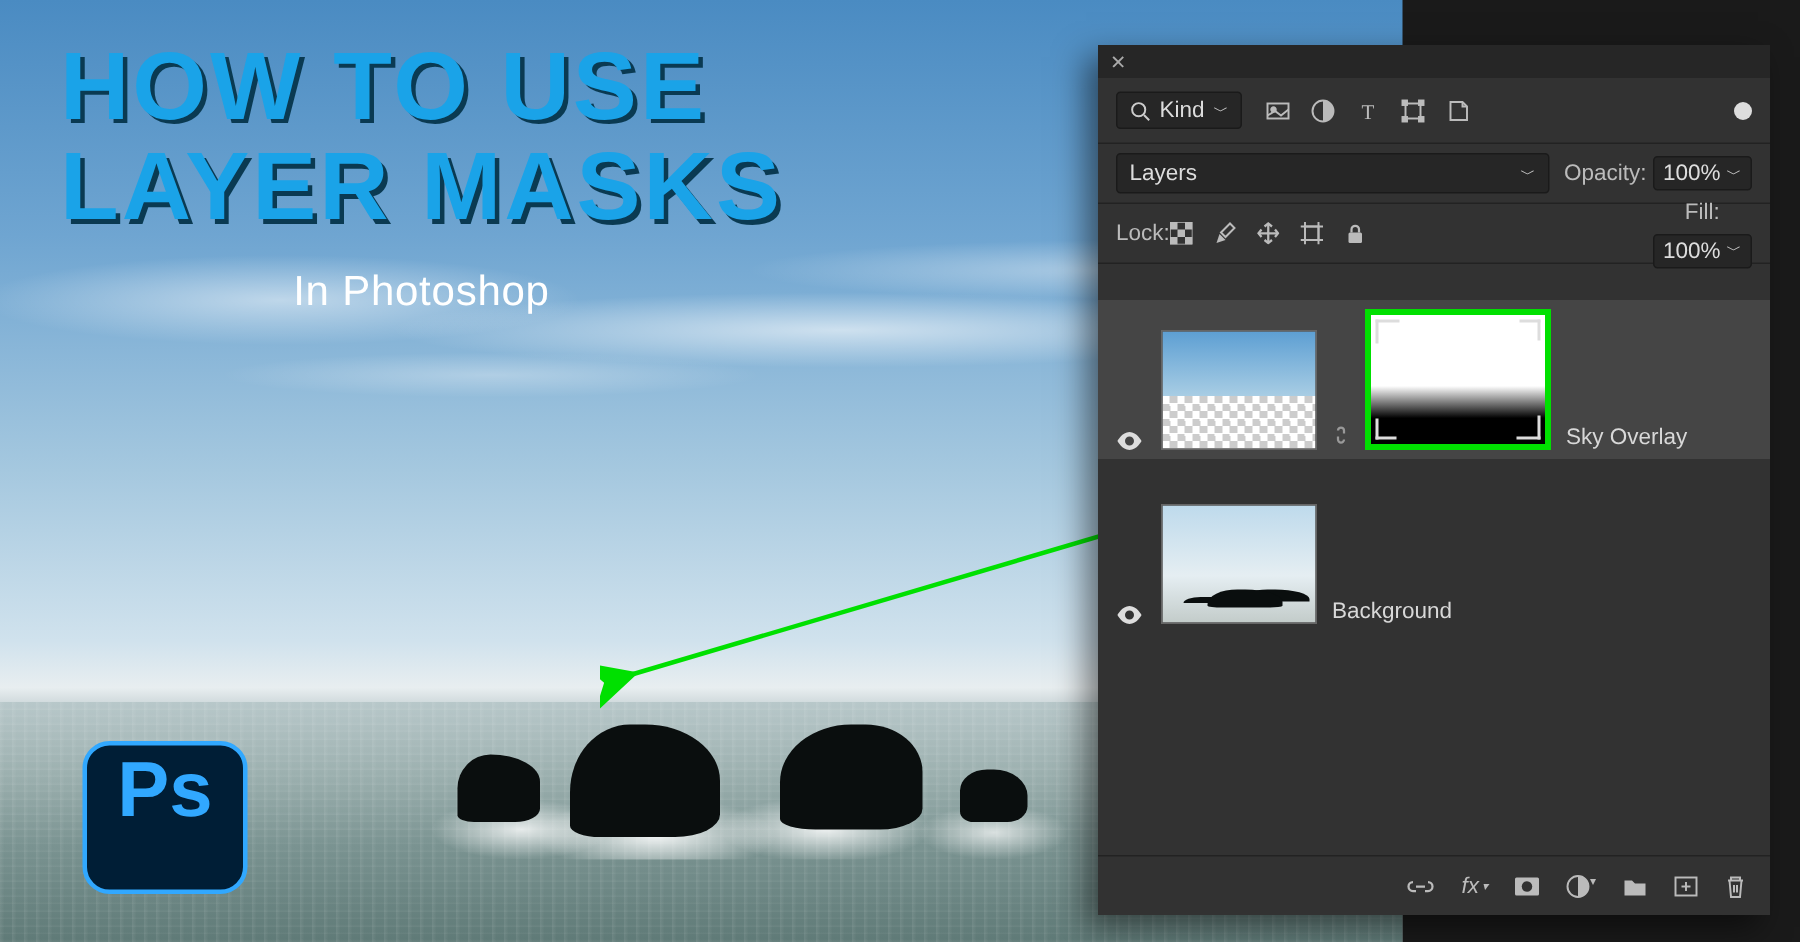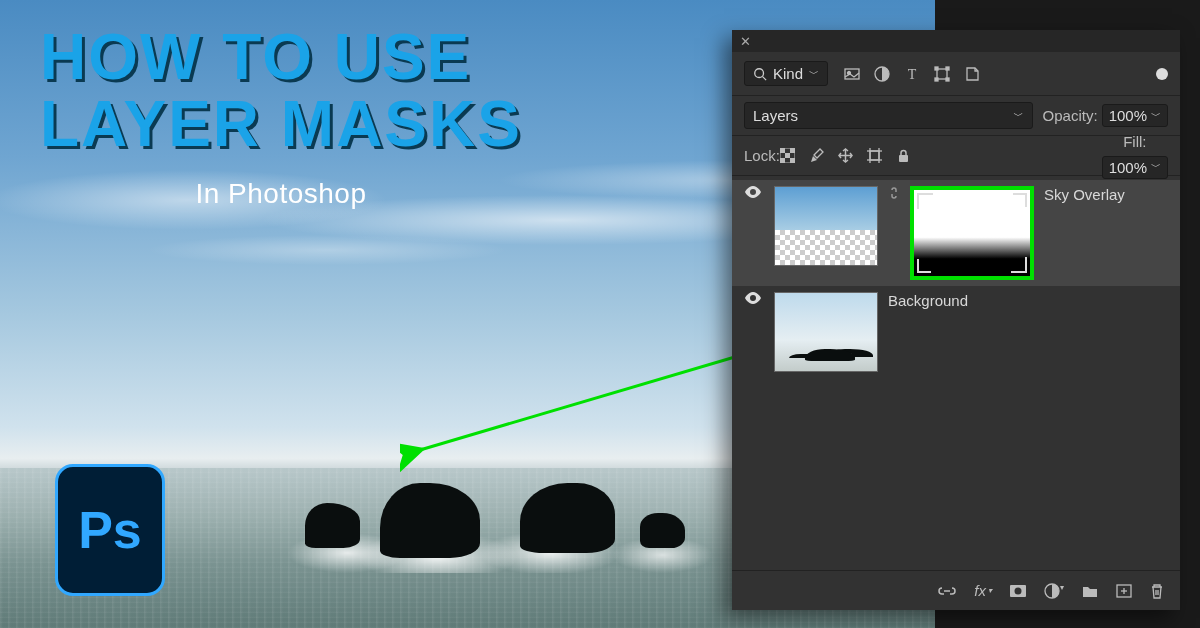--- a/index.html
+++ b/index.html
@@ -89,26 +89,25 @@
     margin-top: 20px;
     letter-spacing: 0.5px;
     text-align: center;
   }
 
   .ps-logo {
     position: absolute;
     left: 55px;
     bottom: 32px;
     width: 110px;
-    height: 132px;
+    height: 102px;
     background: #001e36;
     border: 3px solid #31a8ff;
     border-radius: 18px;
     display: flex;
-    align-items: center;
     justify-content: center;
   }
   .ps-logo span {
     color: #31a8ff;
     font-size: 52px;
     font-weight: 700;
     font-family: Arial, sans-serif;
   }
 
   
@@ -221,25 +220,26 @@
     color: #bbb;
     font-size: 15px;
   }
   .lock-icons { display: flex; gap: 14px; }
   .lock-icons .li { display:inline-flex; color:#bbb; }
   .fill-group { margin-left: auto; display:flex; align-items:center; gap:6px;flex-direction:column; }
 
   .layer-list { padding-top: 4px; }
   .layer-row {
     display: flex;
-    align-items: flex-start;
+    align-items: flex-end;
     min-height: 96px;
     padding: 6px 10px;
     gap: 10px;
     position: relative;
+    margin-top: 20px;
   }
   .layer-row.selected { background: #454545; }
   .vis-eye { width: 22px; color: #ddd; display:flex; justify-content:center; }
   .thumb {
     width: 104px;
     height: 80px;
     border: 1px solid #666;
     background: #fff;
     position: relative;
     overflow: hidden;

